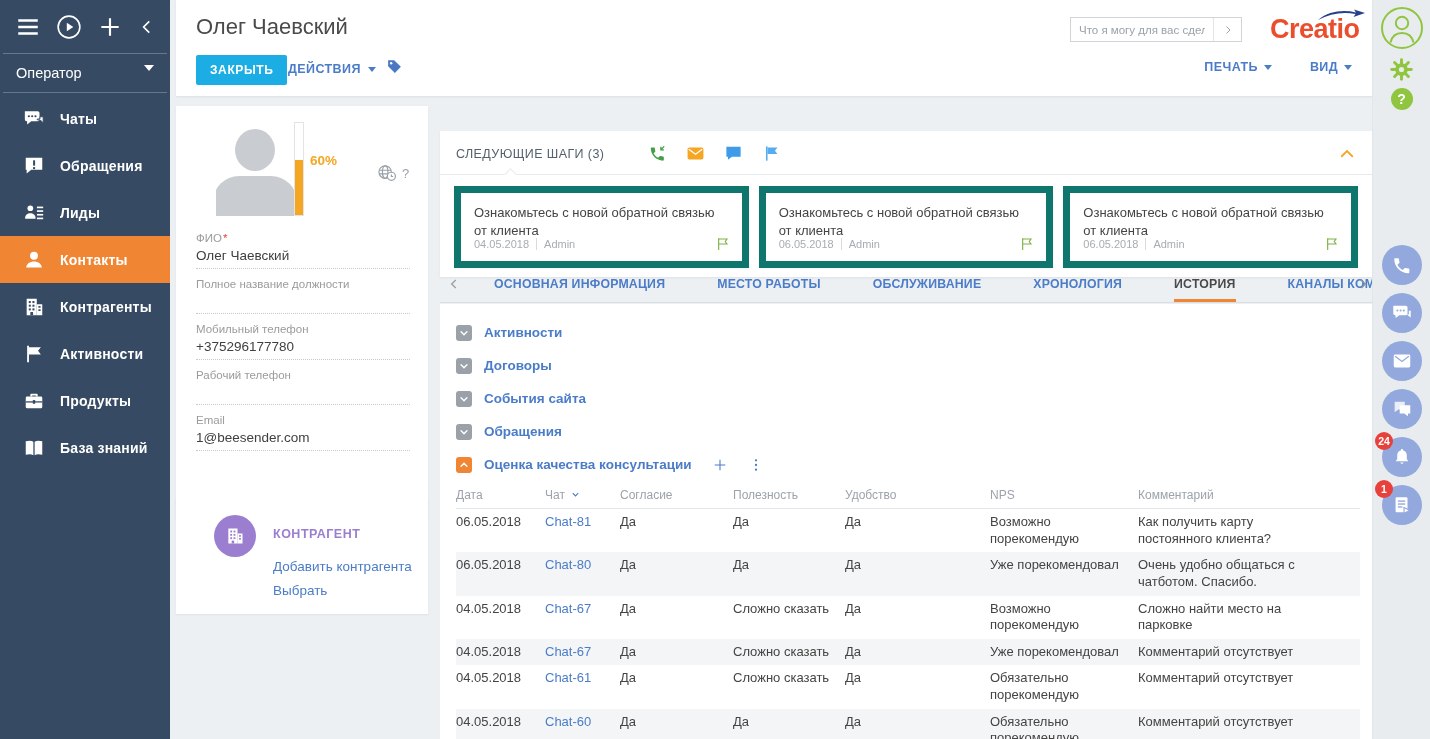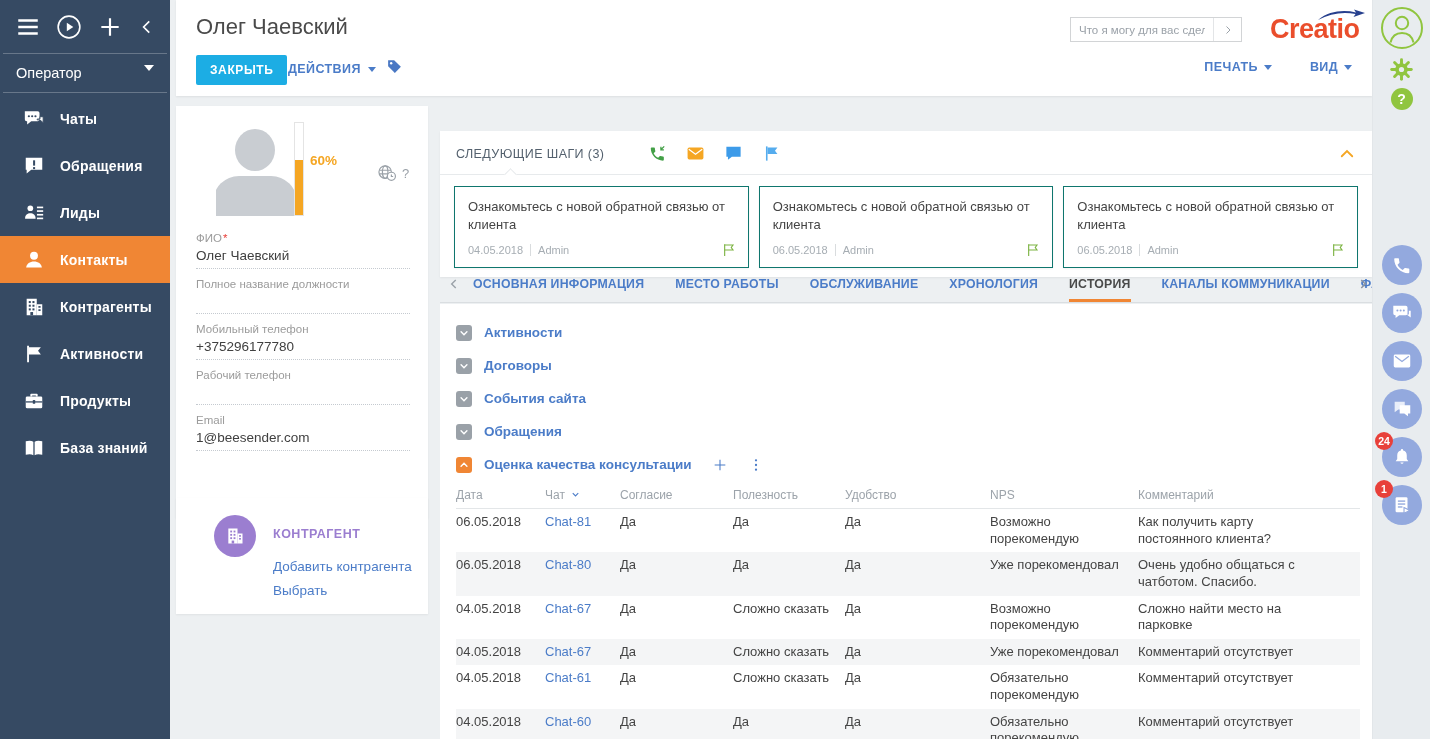--- a/index.html
+++ b/index.html
@@ -76,31 +76,31 @@
   .next-steps { position:absolute; left:440px; top:106px; width:932px; height:146px; background:#fff; box-shadow:0 1px 2px rgba(0,0,0,.06);margin-top:25px; }
   .ns-head { display:flex; align-items:center; padding:13px 16px 0; }
   .ns-title { font-size:12.5px; color:#54616E; letter-spacing:.4px; }
   .ns-icons { display:flex; gap:19px; margin-left:44px; }
   .ns-icons span { width:19px; height:19px; cursor:pointer; }
   .ns-icons svg { width:19px; height:19px; }
   .ns-collapse { margin-left:auto; width:18px; height:18px; cursor:pointer; }
   .ns-divider { position:relative; margin-top:11px; border-top:1px solid #E7EAEC; }
   .ns-notch { position:absolute; left:66px; top:-5px; width:9px; height:9px; background:#fff; border-left:1px solid #E7EAEC; border-top:1px solid #E7EAEC; transform:rotate(45deg); }
   .ns-cards { display:flex; gap:10px; padding:11px 14px; }
-  .step-card { position:relative; flex:1; height:82px; border:1px solid #0f766e; box-shadow:0 1px 2px rgba(0,0,0,.05); padding:11px 13px; cursor:pointer; background:#fff; }
+  .step-card { position:relative; flex:1; height:82px; border:7px solid #0f766e; box-shadow:0 1px 2px rgba(0,0,0,.05); padding:11px 13px; cursor:pointer; background:#fff; }
   .step-title { font-size:13px; color:#444; line-height:1.38; max-width:285px; }
   .step-meta { position:absolute; left:13px; right:11px; bottom:9px; display:flex; align-items:center; font-size:11px; color:#A6ADB3; }
   .vline { width:1px; height:12px; background:#D9DCDE; margin:0 7px; }
   .step-flag { margin-left:auto; width:16px; height:16px; cursor:pointer; }
   .step-flag svg { width:16px; height:16px; }
 
   
   .tabs-wrap { position:absolute; left:440px; top:268px; width:932px; height:35px; border-bottom:1px solid #DADEE1; }
   .tabs { display:flex; gap:31px; align-items:flex-end; height:100%; padding-left:33px; overflow:hidden; }
-  .tab { font-size:12.3px; font-weight:700; letter-spacing:.2px; color:#4B7CC8; white-space:nowrap; padding-bottom:11px; cursor:pointer; }
+  .tab { font-size:12.3px; font-weight:700; letter-spacing:.2px; color:#4B7CC8; white-space:nowrap; padding-bottom:11px; cursor:pointer;margin-left:21px; }
   .tab.active { color:#4A4A4A; padding-bottom:8px; border-bottom:3px solid #F08634; }
   .tabs-nav { position:absolute; top:9px; width:14px; height:14px; cursor:pointer; }
   .tabs-nav.left { left:7px; }
   .tabs-nav.right { right:2px; }
   .tabs-nav svg { width:14px; height:14px; }
 
   
   .history { position:absolute; left:440px; top:304px; width:932px; height:435px; background:#fff; padding:12px 12px 0 16px; overflow:hidden; }
   .section-row { display:flex; align-items:center; gap:12px; height:33px; cursor:pointer; }
   .sec-toggle { width:16px; height:16px; border-radius:3px; background:#9AA1A8; display:flex; align-items:center; justify-content:center; flex:0 0 16px; }

